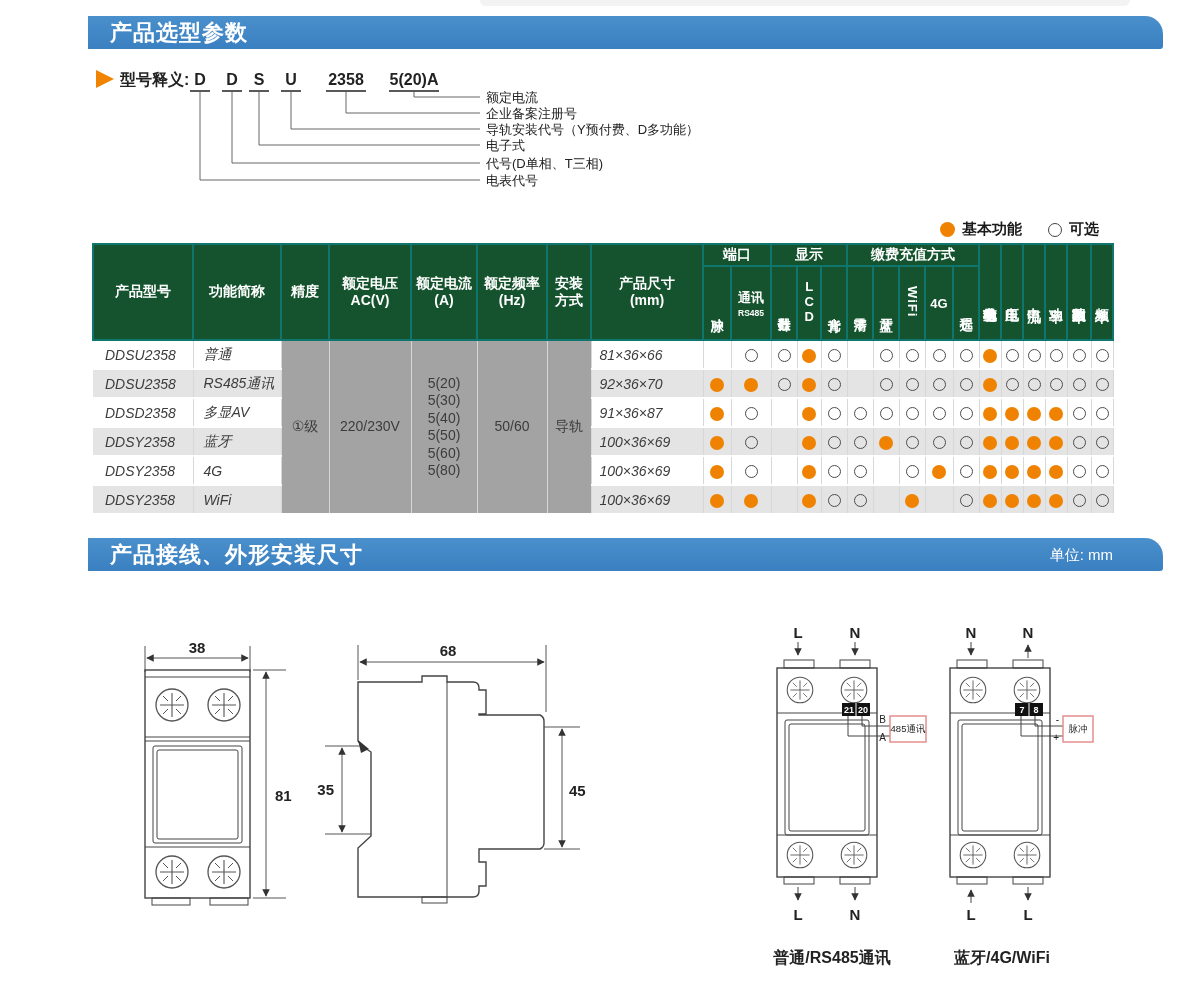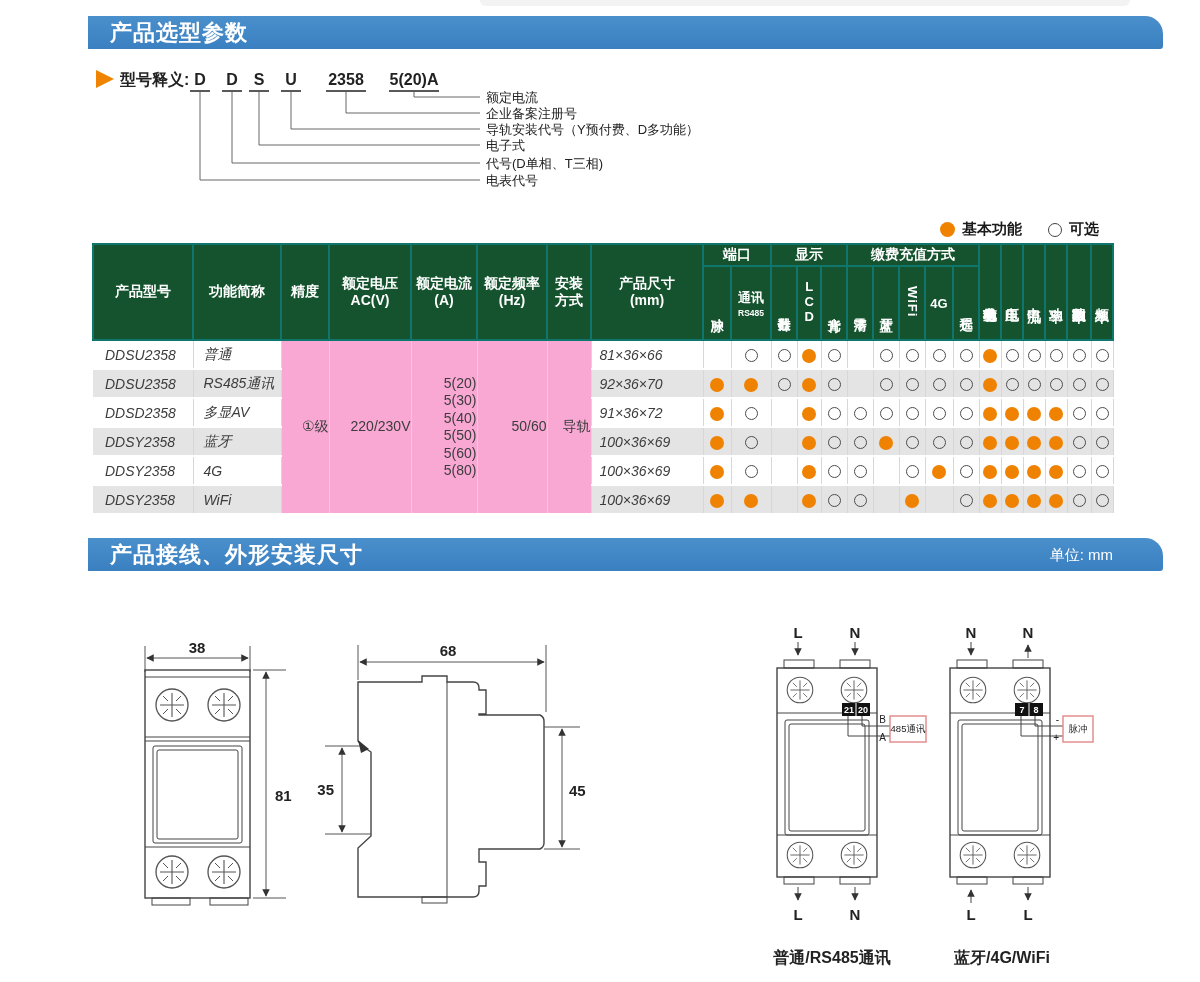--- a/index.html
+++ b/index.html
@@ -21,21 +21,21 @@
 
   
   table.spec{position:absolute;left:92px;top:243px;width:1020px;border-collapse:collapse;table-layout:fixed;
     font-size:14px;color:#3c3c3c;border-bottom:1px solid #c9c9c9;}
   table.spec th{background:#14532d;color:#fff;border:2px solid #0f766e;font-weight:bold;padding:0;vertical-align:middle;text-align:center;}
   table.spec .grow th{height:20px;font-size:14px;}
   table.spec .subrow th{height:72px;font-size:13px;}
   table.spec th.main{font-size:14px;line-height:1.25;}
   table.spec td{border-right:1px solid #d7d7d7;border-bottom:2px solid #fff;background:#fff;vertical-align:middle;text-align:center;padding:0;height:27px;}
   table.spec tr.striped td{background:#e4e4e5;}
-  table.spec td.merged{background:#f9a8d4;line-height:1.25;text-align:right;}
+  table.spec td.merged{background:#a3a3a3;line-height:1.25;}
   table.spec td.cl{text-align:left;font-style:italic;}
   .pl12{padding-left:12px!important;} .pl10{padding-left:10px!important;} .pl8{padding-left:8px!important;}
   .v{writing-mode:vertical-rl;text-orientation:upright;line-height:1.05;display:inline-block;}
   .vr{writing-mode:vertical-rl;text-orientation:mixed;line-height:1;display:inline-block;letter-spacing:1px;}
   .rs{font-size:8.5px;font-weight:bold;display:block;margin-top:1px;}
   .dot{display:inline-block;vertical-align:middle;border-radius:50%;}
   .dot.basic{width:14px;height:14px;background:#ef8200;}
   .dot.optional{width:11px;height:11px;border:1.6px solid #4d4d4d;background:transparent;}
 
   svg text{fill:#222;}
@@ -232,21 +232,21 @@
           <td class="fc"><span class="dot basic"></span></td>
           <td class="fc"><span class="dot optional"></span></td>
           <td class="fc"><span class="dot optional"></span></td>
           <td class="fc"><span class="dot optional"></span></td>
           <td class="fc"><span class="dot optional"></span></td>
           <td class="fc"><span class="dot optional"></span></td>
         </tr>
         <tr>
           <td class="cl pl12">DDSD2358</td>
           <td class="cl pl10">多显AV</td>
-          <td class="cl pl8">91×36×72</td>
+          <td class="cl pl8">91×36×87</td>
           <td class="fc"><span class="dot basic"></span></td>
           <td class="fc"><span class="dot optional"></span></td>
           <td class="fc"></td>
           <td class="fc"><span class="dot basic"></span></td>
           <td class="fc"><span class="dot optional"></span></td>
           <td class="fc"><span class="dot optional"></span></td>
           <td class="fc"><span class="dot optional"></span></td>
           <td class="fc"><span class="dot optional"></span></td>
           <td class="fc"><span class="dot optional"></span></td>
           <td class="fc"><span class="dot optional"></span></td>

